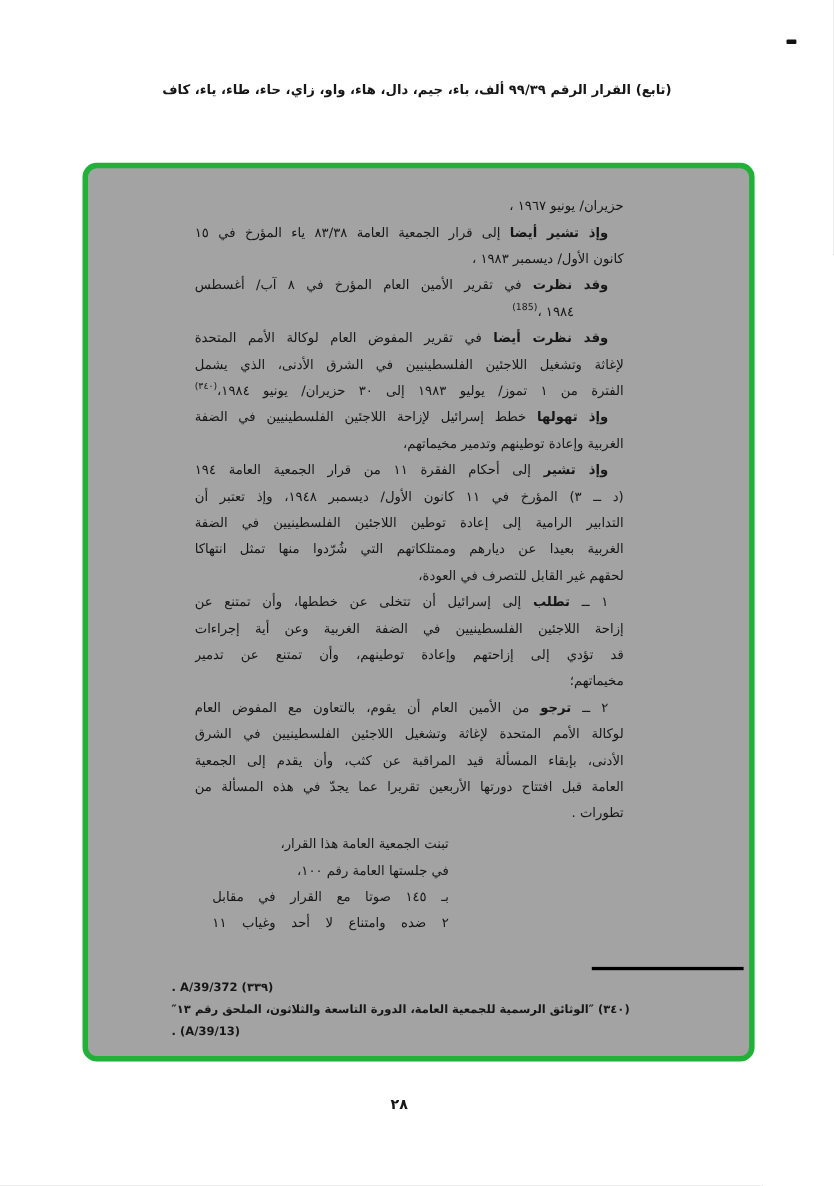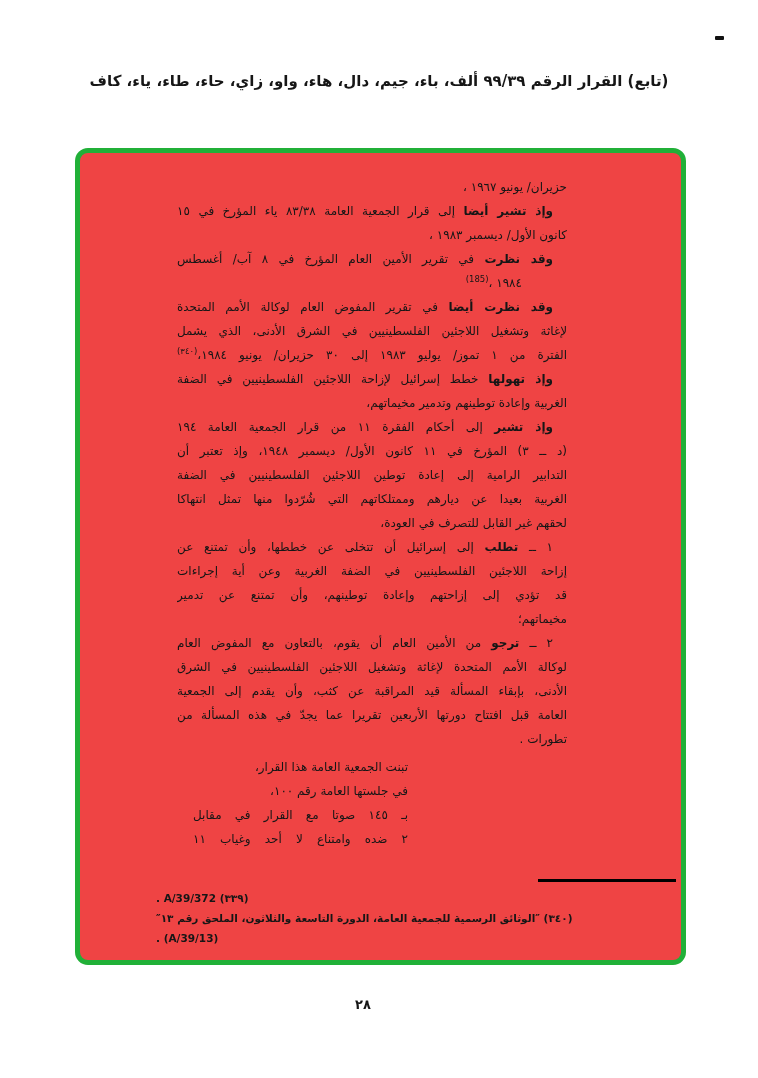--- a/index.html
+++ b/index.html
@@ -4,26 +4,26 @@
 <style>
   html,body { margin:0; padding:0; }
   body {
     width:758px; height:1078px; background:#ffffff; position:relative;
     font-family:"DejaVu Sans", sans-serif; color:#161616;
     overflow:hidden;
   }
   .corner-dash { position:absolute; top:36px; left:715px; width:9px; height:3.5px; background:#111; border-radius:1px; }
 
   .header { position:absolute; top:70px; left:0; width:758px; text-align:center; direction:rtl; }
-  .title { font-size:15px; font-weight:bold; line-height:22px; white-space:nowrap; }
+  .title { font-size:12px; font-weight:bold; line-height:22px; white-space:nowrap; }
   .subtitle { font-size:11px; font-weight:bold; line-height:18px; margin-top:2px; white-space:nowrap; }
 
   .frame {
     position:absolute; top:148px; left:75px; width:611px; height:817px;
-    box-sizing:border-box; border:5px solid #21b038; border-radius:13px; background:#ef4444;
+    box-sizing:border-box; border:5px solid #21b038; border-radius:13px; background:#a3a3a3;
   }
 
   .text-col { position:absolute; top:22px; right:114px; width:390px; direction:rtl; font-size:12px; }
   .line { height:24px; line-height:24px; overflow:hidden; }
   .line.fill { text-align:justify; text-align-last:justify; }
   .line.end  { text-align:right; }
   .line.ind  { padding-right:14px; }
   .seg.bold  { font-weight:bold; }
   .sup { font-size:8.5px; vertical-align:super; line-height:0; }
 

